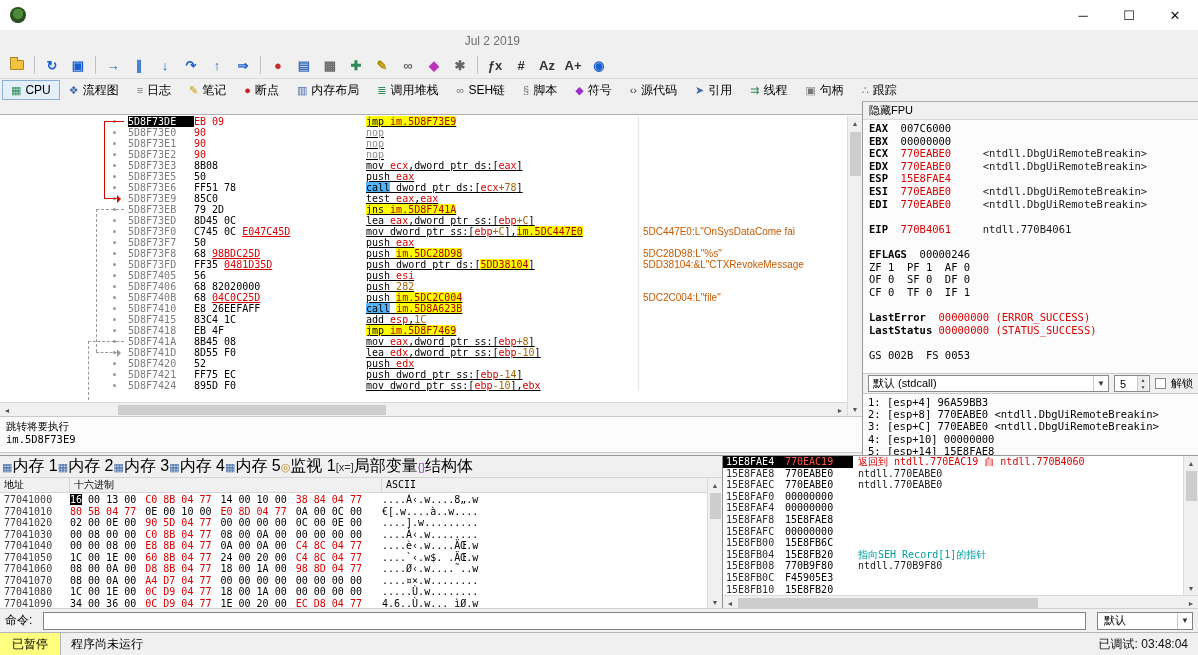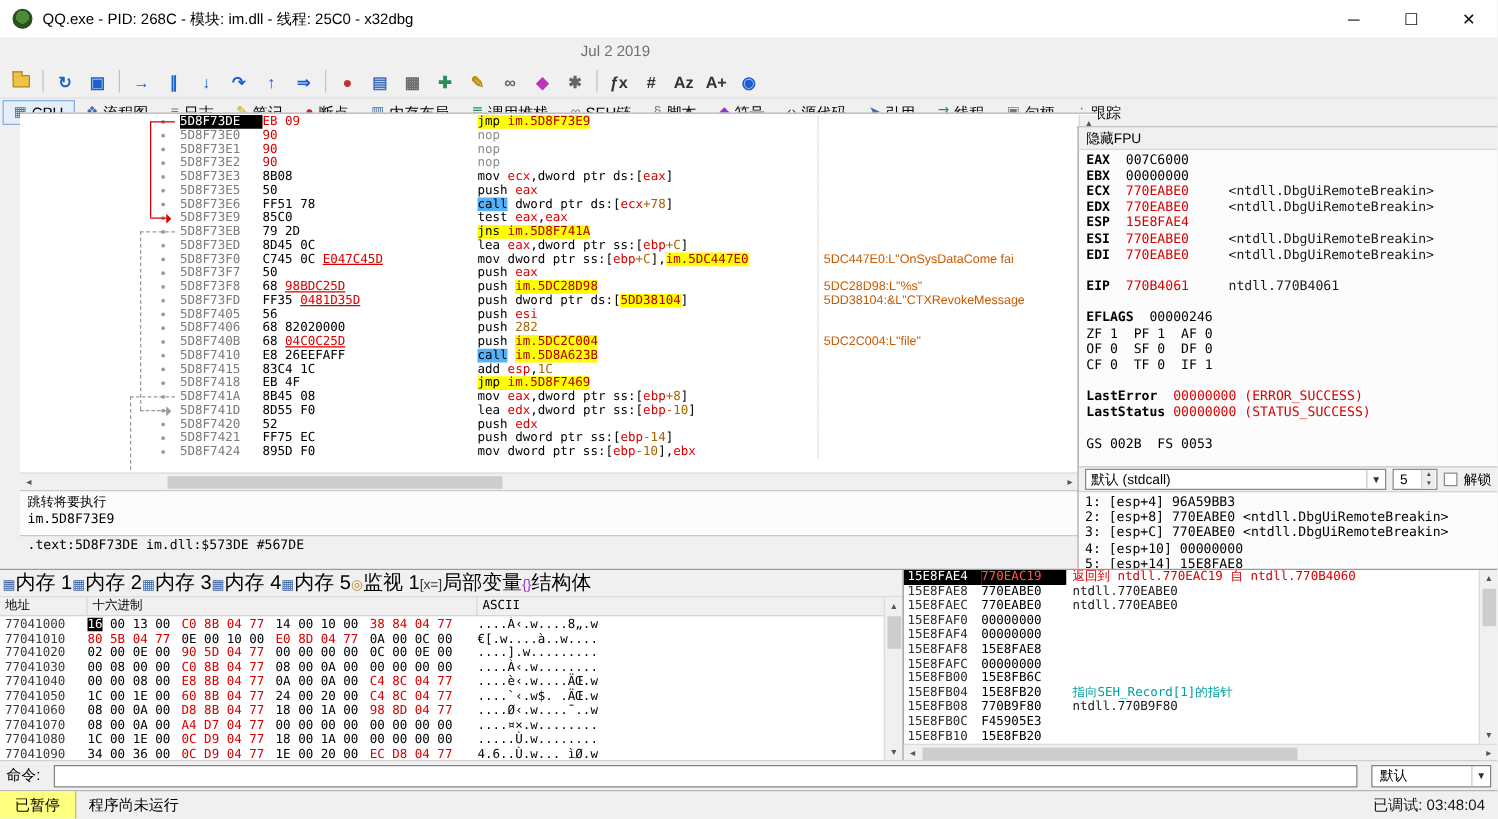--- a/index.html
+++ b/index.html
@@ -32,29 +32,29 @@
   .folder-ico{width:14px;height:10px;background:#f2c243;border:1px solid #ae861d;border-radius:1px;position:relative;display:inline-block;}
   .folder-ico::before{content:"";position:absolute;left:-1px;top:-4px;width:6px;height:3px;background:#f2c243;border:1px solid #ae861d;border-bottom:none;}
 
   
   .tabbar{position:absolute;left:0;top:79px;width:100%;height:22px;background:#f0f0f0;display:flex;align-items:center;padding-left:2px;}
   .tab{height:20px;display:flex;align-items:center;gap:4px;padding:0 8px;font-size:12px;border:1px solid transparent;white-space:nowrap;}
   .tab.active{background:#e4effb;border-color:#88aede;}
   .tab-ico{font-size:11px;line-height:1;}
 
   
-  .disasm-pane{position:absolute;left:0;top:90px;width:862px;height:354px;background:#fff;border-top:1px solid #b0b0b0;margin-left:16px;}
+  .disasm-pane{position:absolute;left:0;top:114px;width:862px;height:354px;background:#fff;border-top:1px solid #b0b0b0;}
   .drows{position:absolute;left:0;top:1px;width:847px;height:286px;overflow:hidden;}
   .drow{display:flex;height:11px;line-height:11px;font-size:10px;white-space:pre;}
   .dgut{width:128px;flex:none;position:relative;}
   .dot{position:absolute;left:113px;top:4px;width:3px;height:3px;border-radius:50%;background:#9a9a9a;}
   .daddr{width:66px;flex:none;color:#7b7b7b;font-family:"DejaVu Sans Mono",monospace;}
   .daddr.sel{background:#000;color:#fff;}
   .dbytes{width:172px;flex:none;}
-  .dins{width:272px;flex:none;}
+  .dins{width:272px;flex:none;text-decoration:underline;}
   .dcmt{flex:1;border-left:1px solid #e3e3e3;padding-left:4px;color:var(--cmt);overflow:hidden;}
   .tk-p{color:#000;}
   .tk-r{color:var(--red);}
   .tk-n{color:#a86400;}
   .tk-gy{color:#8d8d8d;}
   .tk-jm{background:var(--hl);color:#000;}
   .tk-jt{background:var(--hl);color:#b00000;}
   .tk-ya{background:var(--hl);color:#b00000;}
   .tk-cm{background:var(--callbg);color:#000;}
   .tk-b{color:#000;}
@@ -133,21 +133,20 @@
   .statusbar{position:absolute;left:0;top:632px;width:100%;height:23px;background:#f0f0f0;border-top:1px solid #b5b5b5;display:flex;align-items:center;font-size:12px;}
   .status-badge{background:var(--paused);height:100%;display:flex;align-items:center;padding:0 12px;border-right:1px solid #b5b5b5;}
   .status-msg{padding:0 10px;}
   .status-right{margin-left:auto;padding-right:10px;color:#111;}
 </style>
 </head>
 <body>
 
 <div class="titlebar">
   <div class="app-icon"></div>
-  <span class="title-text">QQ.exe - PID: 268C - 模块: im.dll - 线程: 25C0 - x32dbg</span>
   <div class="win-controls">
     <div class="win-btn">─</div>
     <div class="win-btn">☐</div>
     <div class="win-btn close">✕</div>
   </div>
 </div>
 
 <div class="menubar" id="menubar">
   <span class="menu-item">文件(F)</span>
     <span class="menu-item">视图(V)</span>

